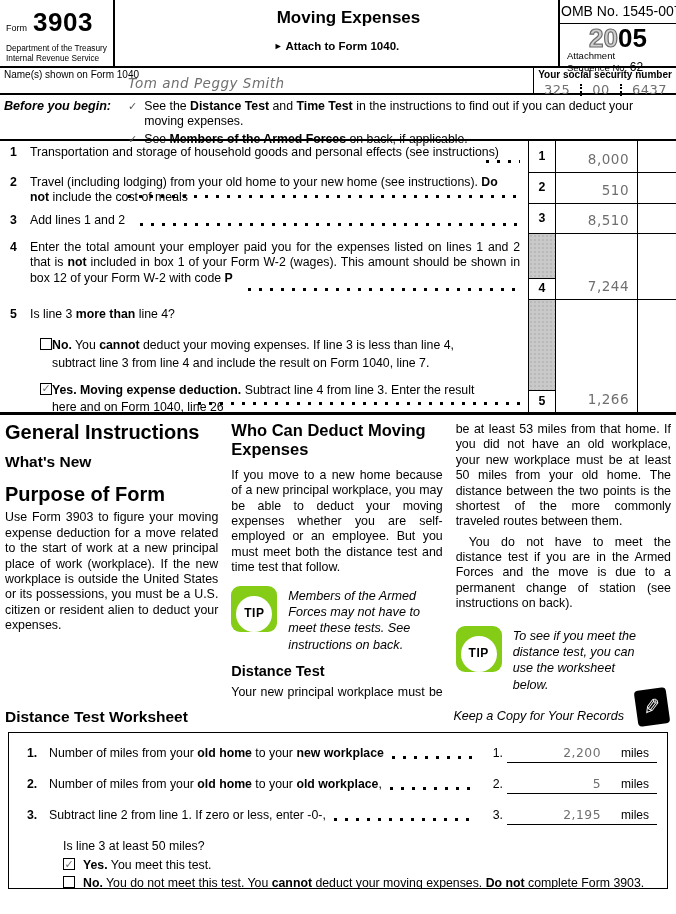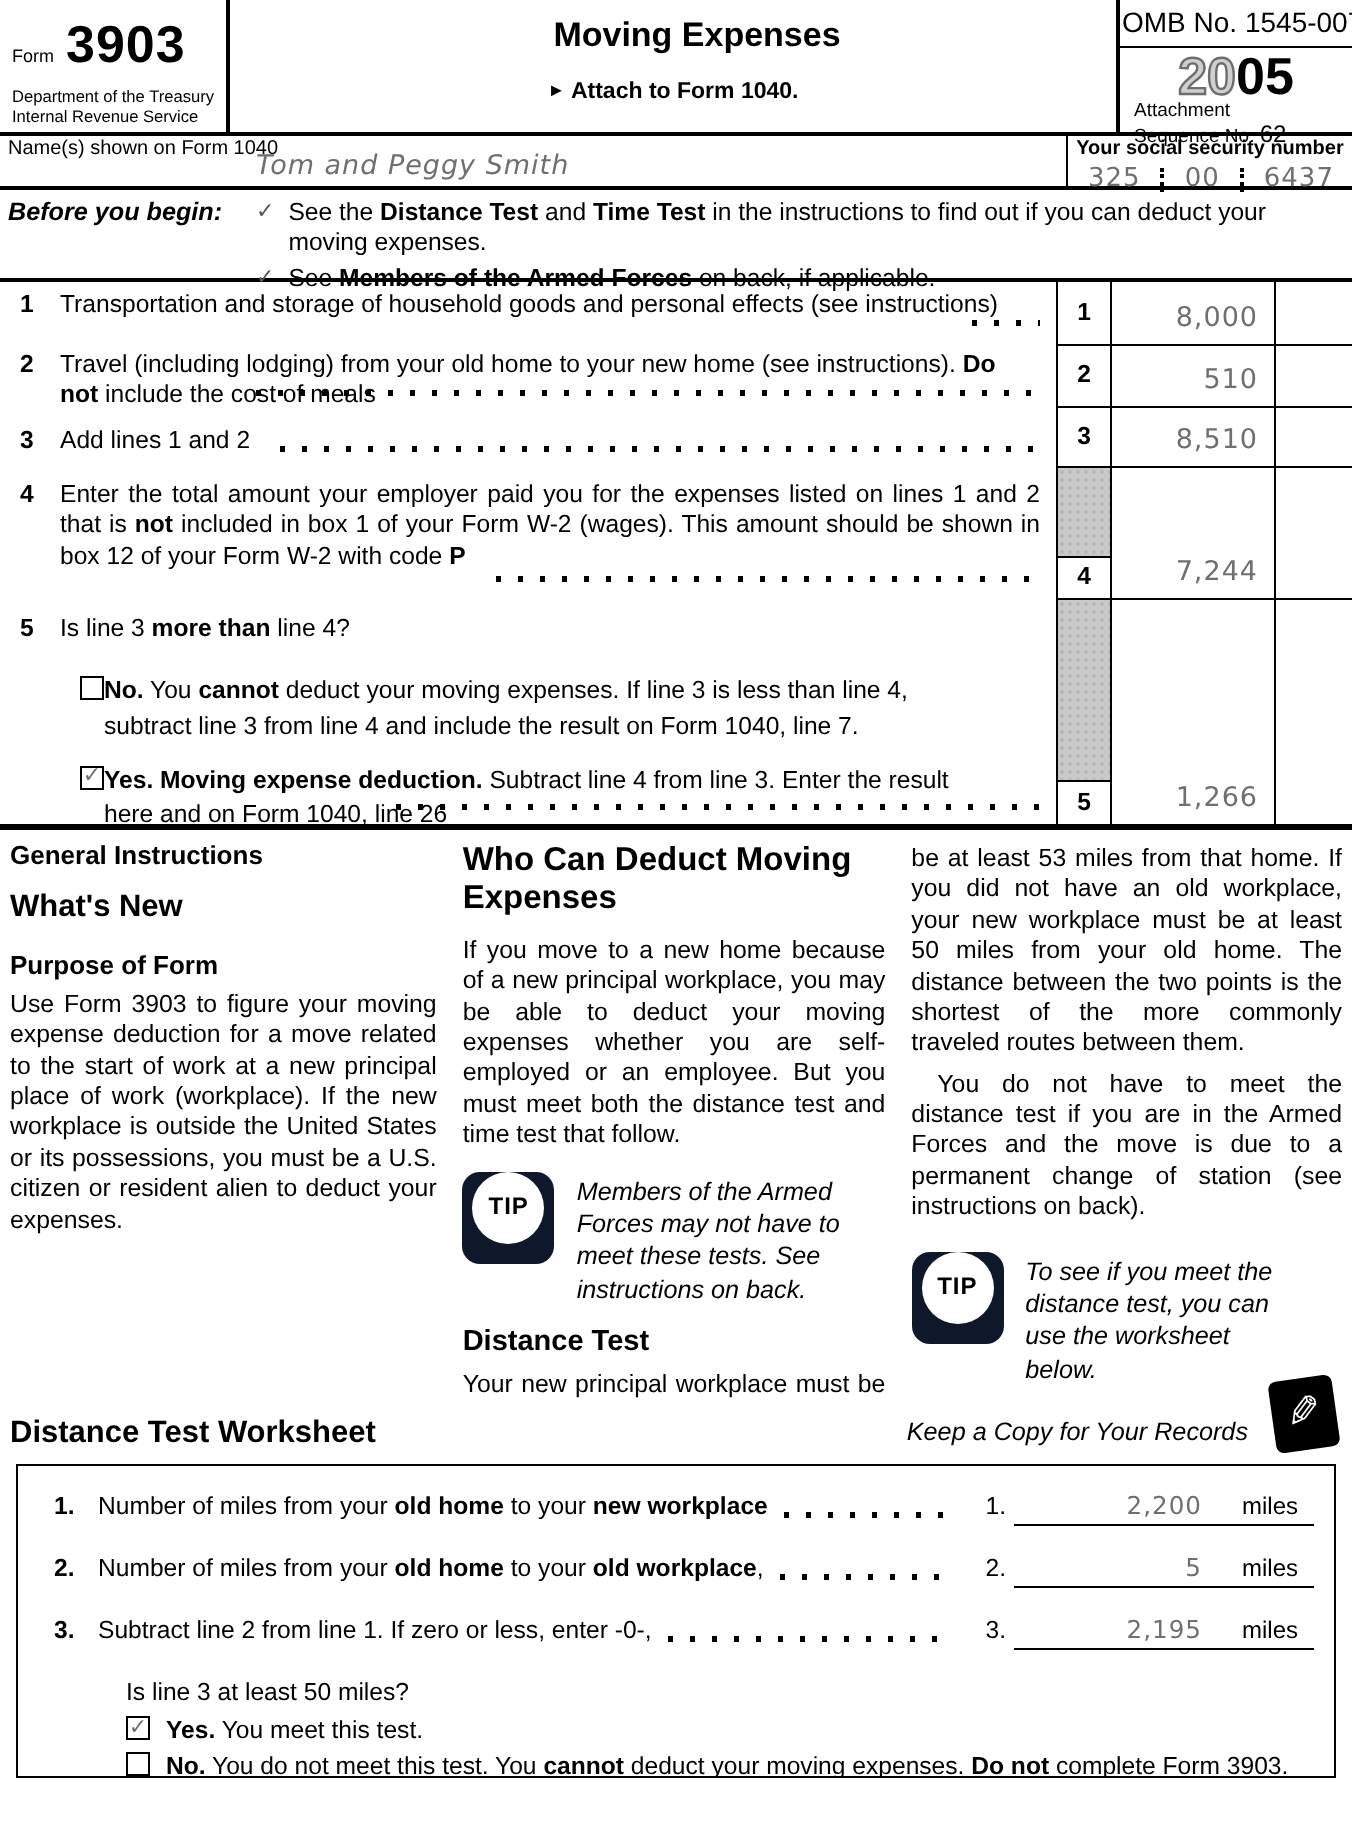--- a/index.html
+++ b/index.html
@@ -68,29 +68,29 @@
   .numbox { height:21px; background:#fff; border-top:1.5px solid #000; display:flex; align-items:center; justify-content:center; font-weight:bold; }
   .amt { font-size:13.5px; }
   .cb { width:12px; height:12px; border:1.5px solid #000; flex:none; display:flex; align-items:center;
         justify-content:center; font-size:11px; color:#6f6f6f; margin-top:1px; background:#fff; }
   .q { margin:7px 0 0 30px; }
   .opt { display:flex; gap:0; margin-left:40px; padding-right:26px; line-height:1.4; }
 
   
   .instr { display:flex; height:285px; padding:5px 5px 0 5px; gap:13px; overflow:hidden; }
   .icol { width:214px; }
-  .ih1 { font-size:13px; font-weight:bold; margin:1px 0 3px; line-height:1.1; }
+  .ih1 { font-size:20px; font-weight:bold; margin:1px 0 3px; line-height:1.1; }
   .ih2 { font-size:15.5px; font-weight:bold; margin:9px 0 3px; }
   .ih3 { font-size:16.5px; font-weight:bold; margin:1px 0 3px; line-height:1.15; }
   .ih4 { font-size:14.5px; font-weight:bold; margin:9px 0 3px; }
   .ip { font-size:12.4px; line-height:1.24; margin:5px 0; text-align:justify; }
   .ind { text-indent:13px; }
   .tip-row { display:flex; gap:11px; margin:10px 0 6px; align-items:flex-start; }
-  .tip-box { width:46px; height:46px; background:#0f172a; border-radius:9px; flex:none;
-             display:flex; align-items:flex-start; justify-content:center; }
+  .tip-box { width:46px; height:46px; background:#84cc16; border-radius:9px; flex:none;
+             display:flex; align-items:flex-end; justify-content:center; }
   .tip-circle { width:36px; height:36px; background:#fff; border-radius:50%;
                 display:flex; align-items:center; justify-content:center;
                 font-weight:bold; font-size:12px; color:#000; letter-spacing:0.5px; }
   .tip-text { font-style:italic; font-size:12.6px; line-height:1.3; padding-top:2px; }
 
   
   .ws-hdr { position:relative; height:32px; }
   .ws-title { position:absolute; left:5px; bottom:6px; font-size:15.5px; font-weight:bold; }
   .ws-keep { position:absolute; right:52px; bottom:7px; font-style:italic; font-size:12.6px; }
   .pencil-box { position:absolute; right:8px; top:-11px; width:32px; height:36px; background:#000;

